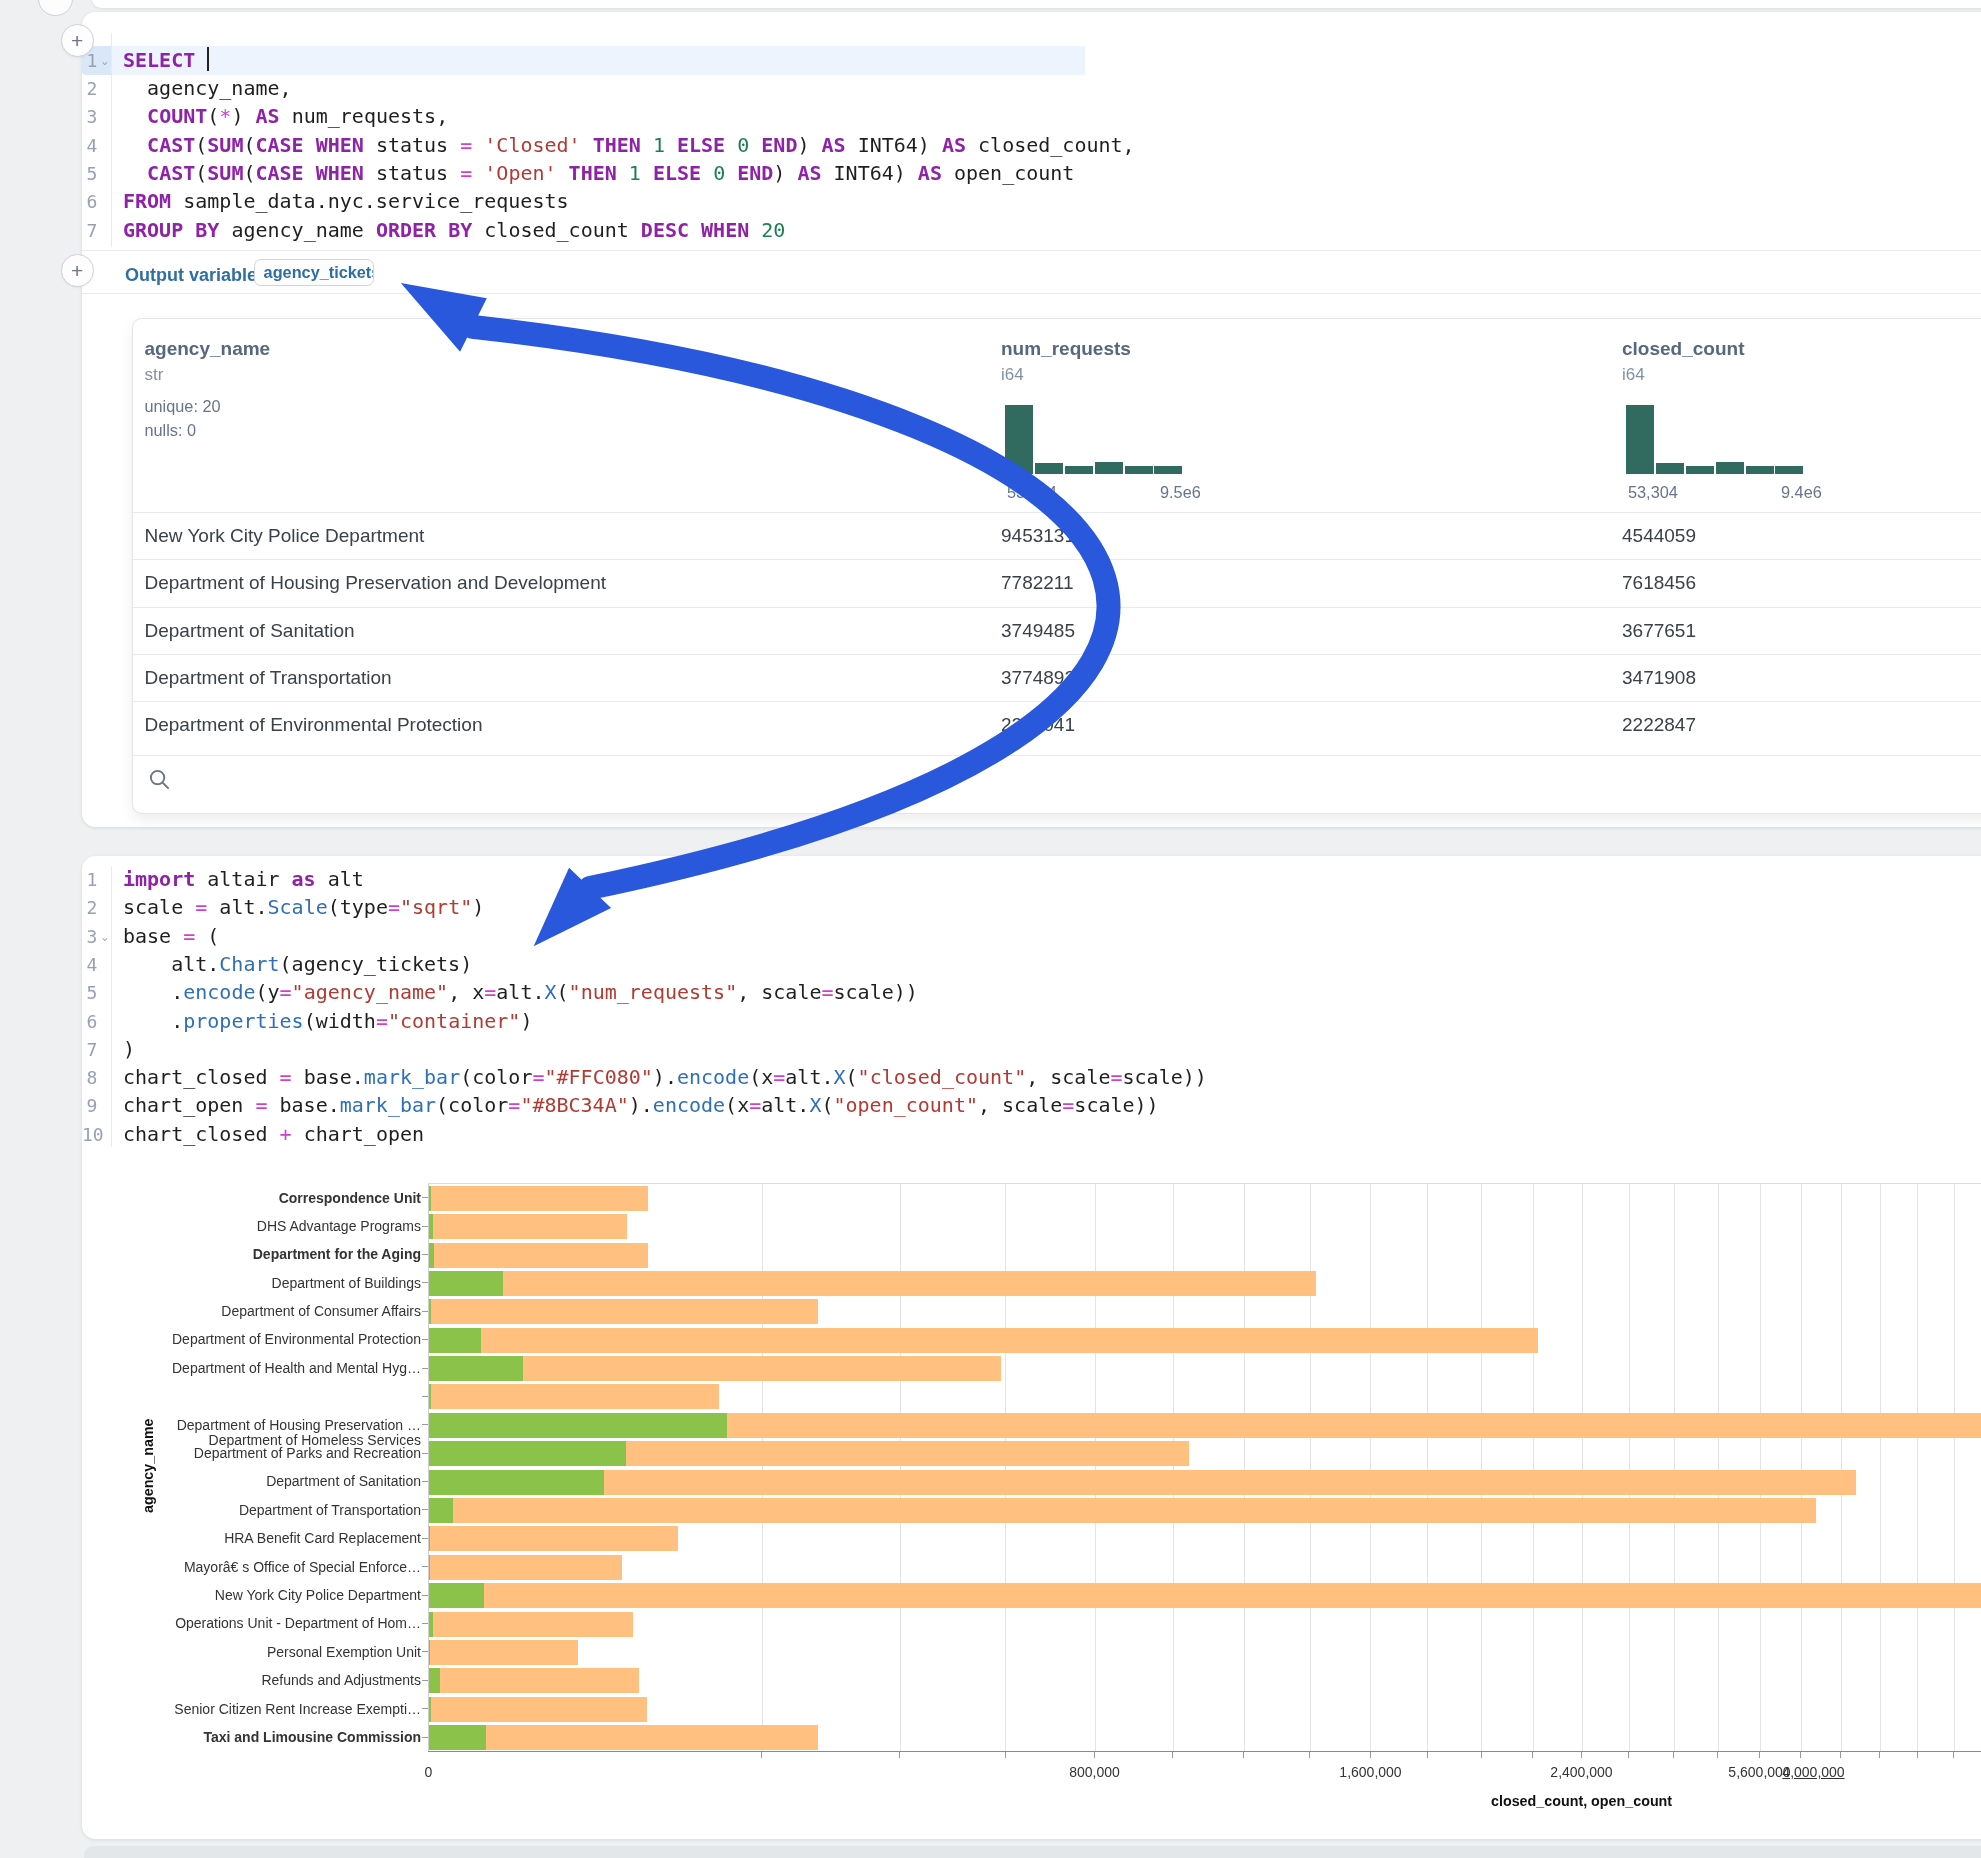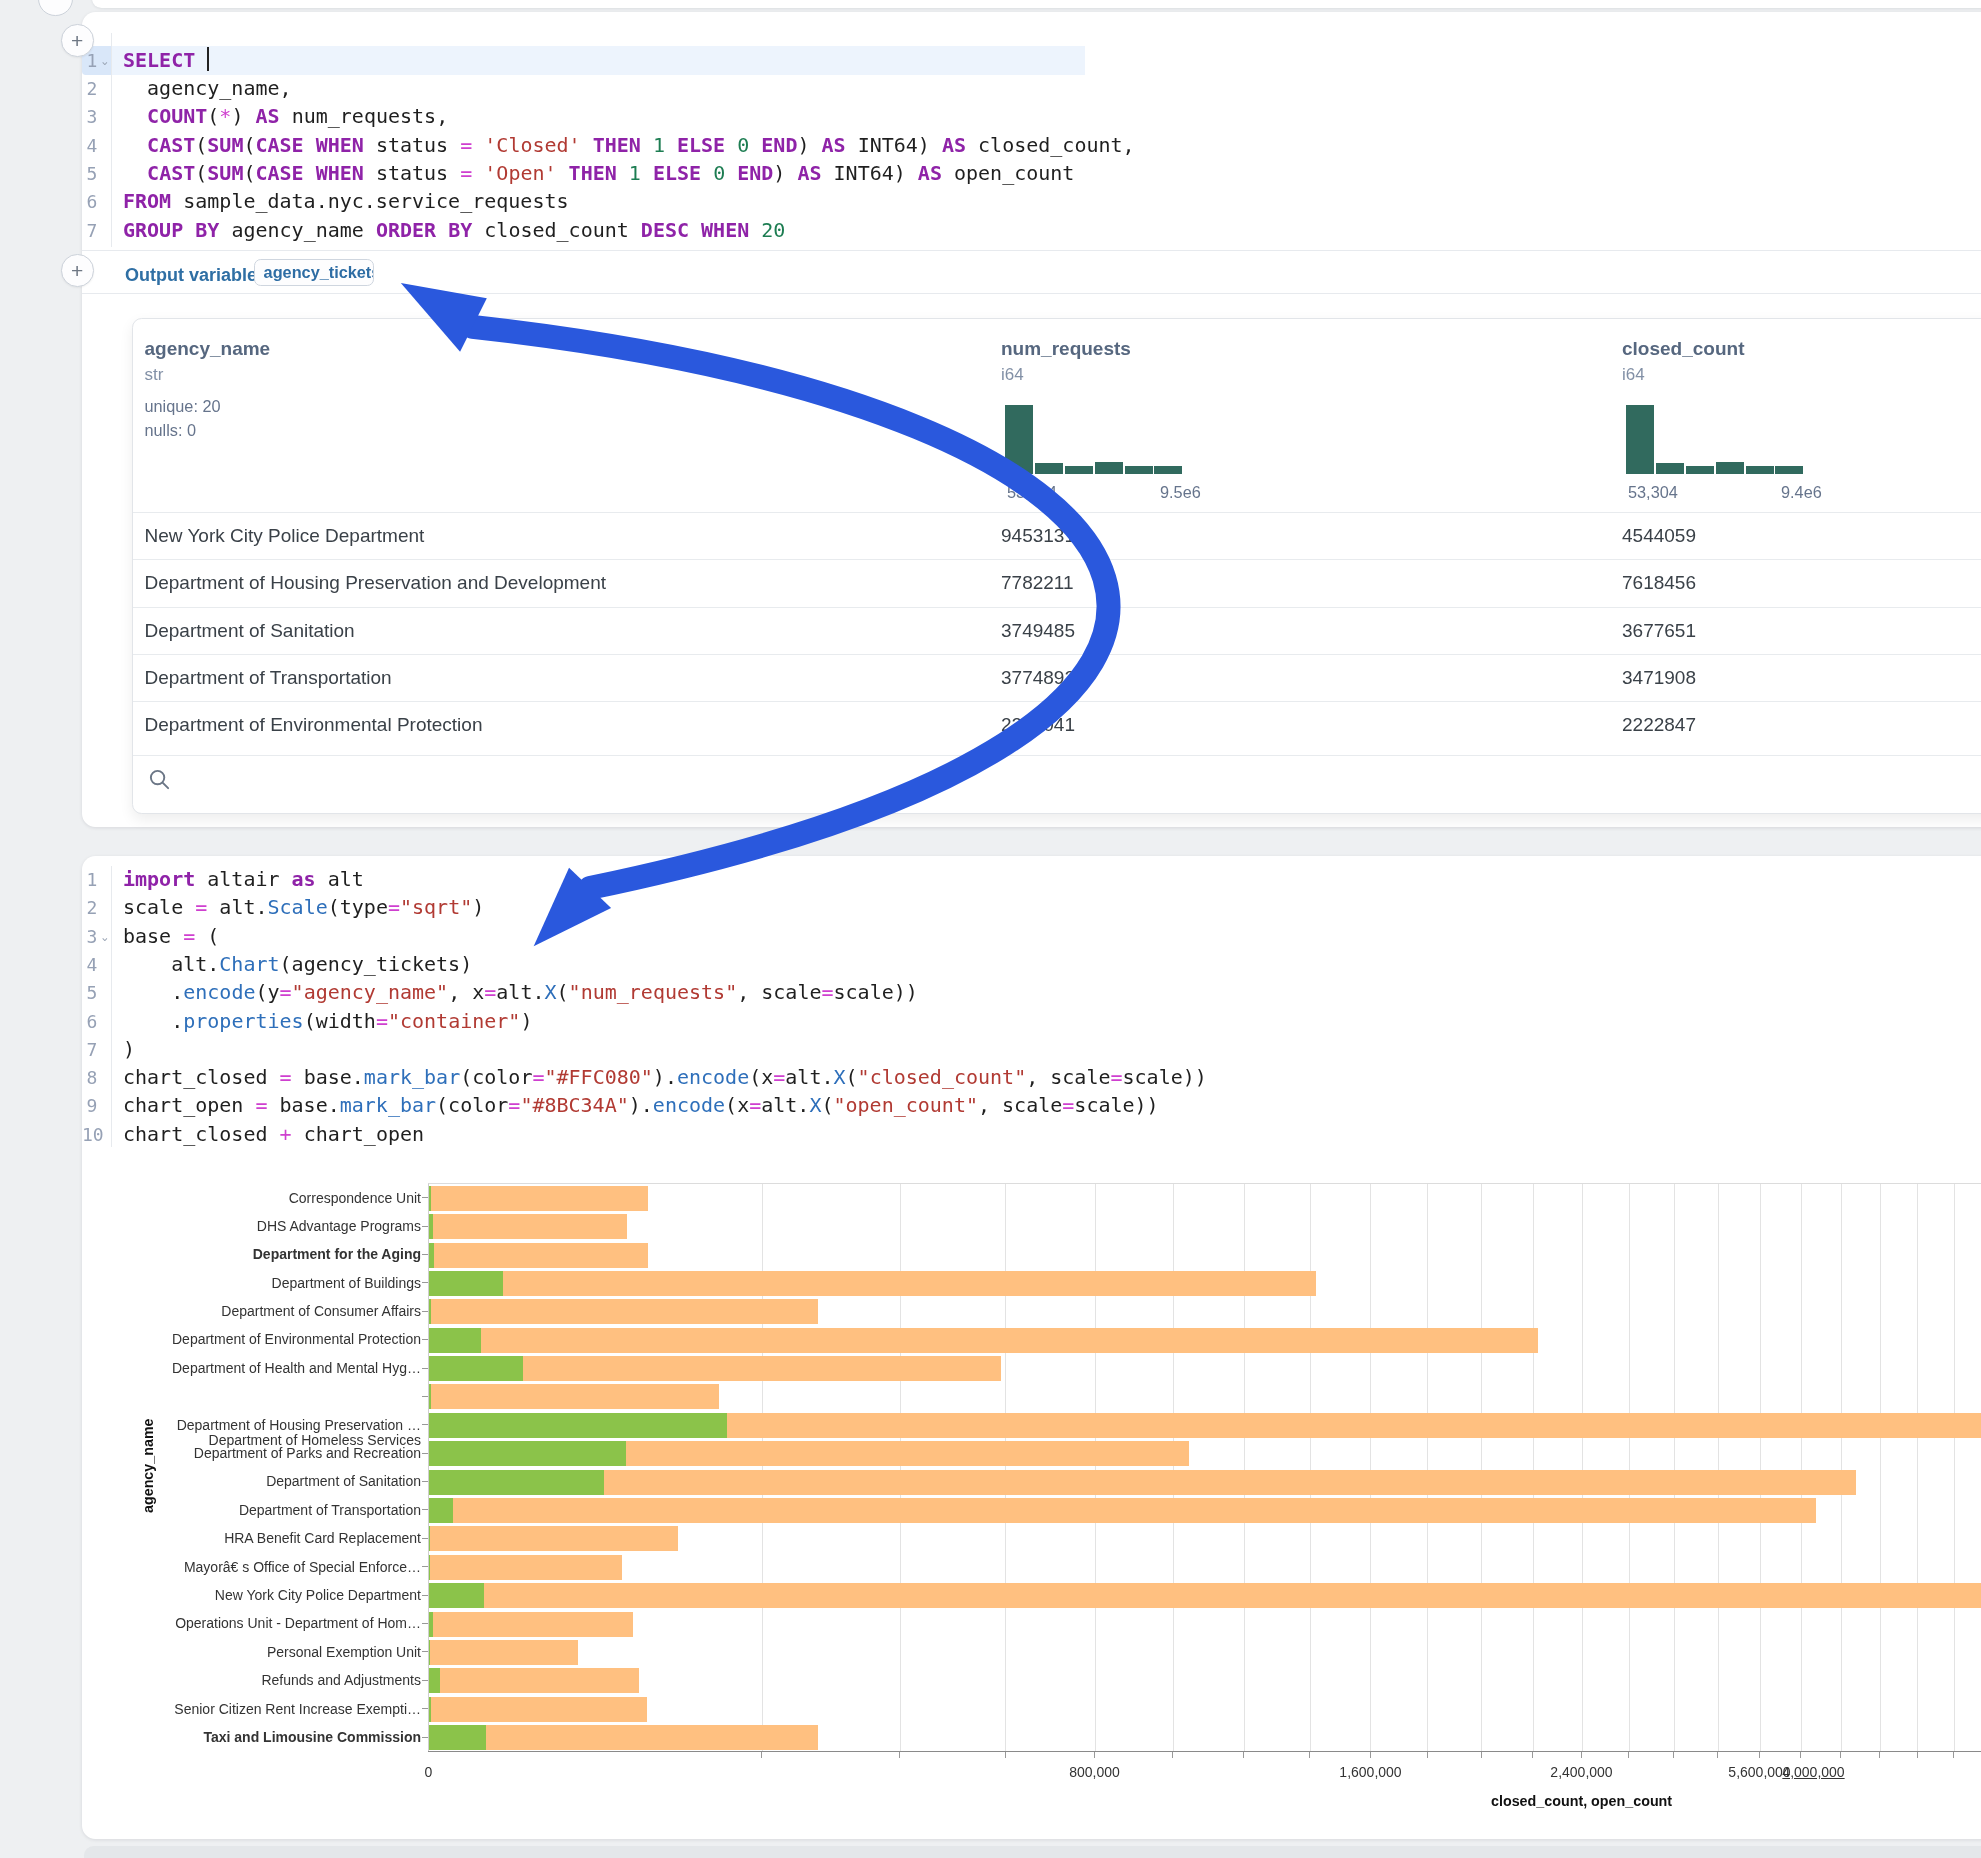--- a/index.html
+++ b/index.html
@@ -275,21 +275,21 @@
       <div class="xtick" style="left: 1581px;"></div>
       <div class="xtick" style="left: 1628px;"></div>
       <div class="xtick" style="left: 1673px;"></div>
       <div class="xtick" style="left: 1717px;"></div>
       <div class="xtick" style="left: 1759px;"></div>
       <div class="xtick" style="left: 1800px;"></div>
       <div class="xtick" style="left: 1840px;"></div>
       <div class="xtick" style="left: 1879px;"></div>
       <div class="xtick" style="left: 1917px;"></div>
       <div class="xtick" style="left: 1953px;"></div>
-      <div class="ylab" style="top: 6.5px;">Correspondence Unit</div>
+      <div class="ylab" style="top: 6.5px; font-weight: bold;">Correspondence Unit</div>
       <div class="ytick" style="top: 14px;"></div>
       <div class="ylab" style="top: 35px;">DHS Advantage Programs</div>
       <div class="ytick" style="top: 43px;"></div>
       <div class="ylab" style="top: 63px; font-weight: bold;">Department for the Aging</div>
       <div class="ytick" style="top: 71px;"></div>
       <div class="ylab" style="top: 92px;">Department of Buildings</div>
       <div class="ytick" style="top: 99px;"></div>
       <div class="ylab" style="top: 120px;">Department of Consumer Affairs</div>
       <div class="ytick" style="top: 128px;"></div>
       <div class="ylab" style="top: 148px;">Department of Environmental Protection</div>

